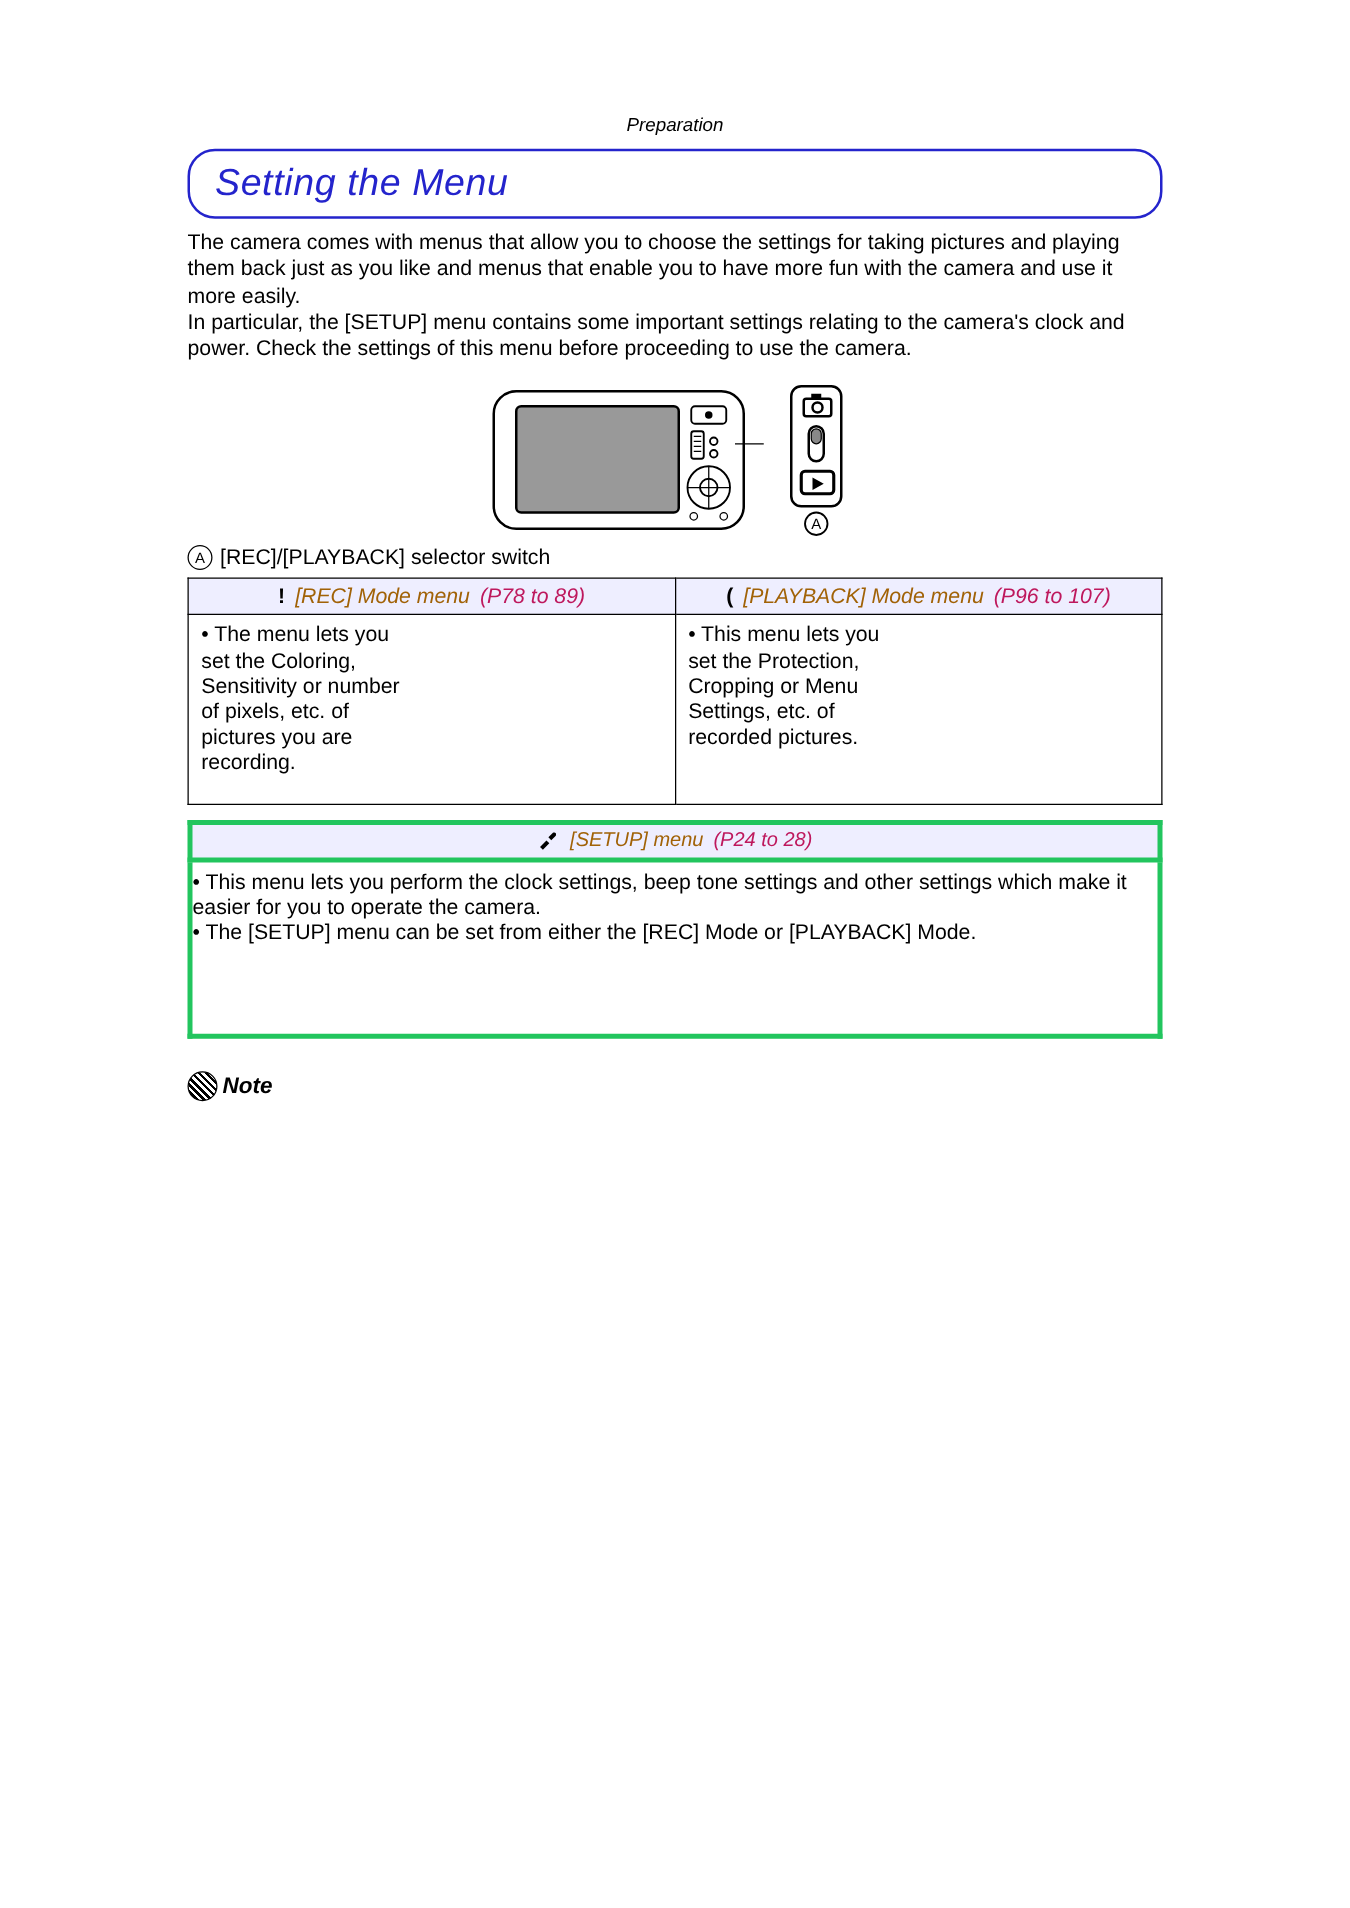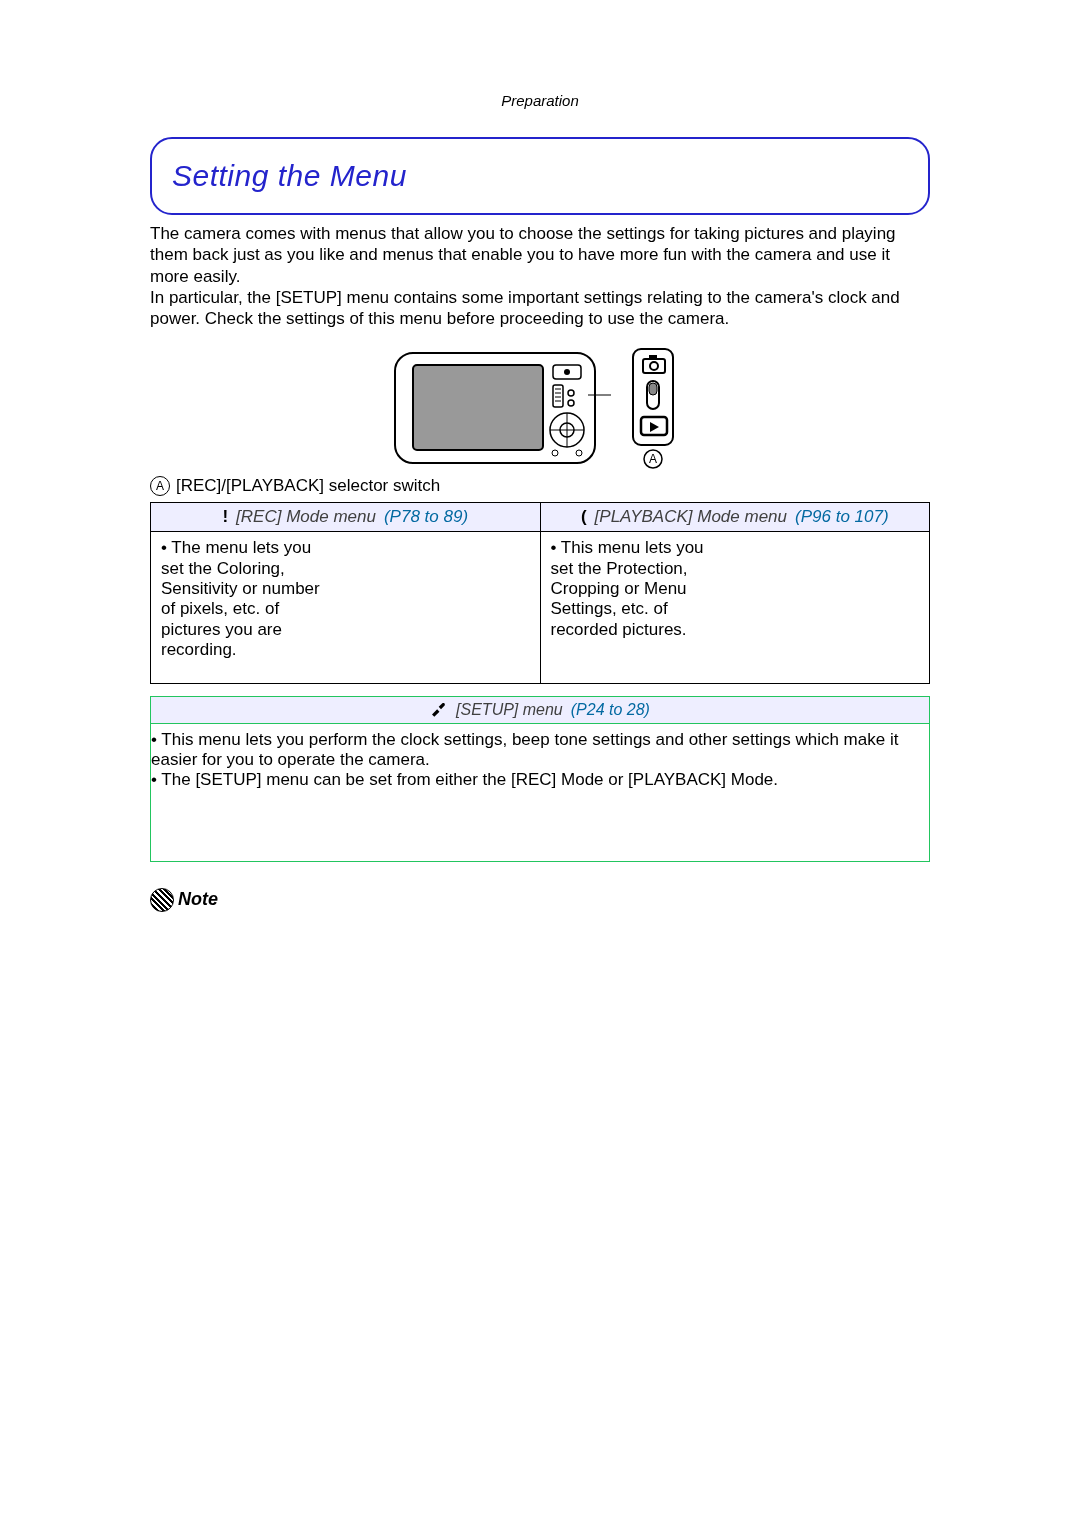--- a/index.html
+++ b/index.html
@@ -21,22 +21,22 @@
     font-style:italic;
     margin-top:92px;
   }
   .content{
     width:780px;
     margin:10px auto 0;
   }
   .title-box{
     border:2px solid #2424cc;
     border-radius:22px;
-    padding:20px 20px;
-    margin-top:28px;
+    padding:9px 20px;
+    margin-top:10px;
   }
   .title-text{
     color:#2424cc;
     font-style:italic;
     font-family:"Arial",sans-serif;
     font-size:30px;
     letter-spacing:0.5px;
   }
   .body-text{
     font-size:17px;
@@ -86,45 +86,45 @@
     text-align:center;
   }
   .th-inner{
     display:flex;
     align-items:center;
     justify-content:center;
     gap:8px;
     font-style:italic;
   }
   .th-link{
-    color:#0369a1;
+    color:#be185d;
     font-style:italic;
   }
   .th-label{
-    color:#404040;
+    color:#a16207;
     font-style:italic;
   }
   table.menus td{
     font-size:17px;
     padding:6px 10px 22px;
     line-height:1.2;
   }
   .td-columns{
     display:flex;
     gap:0;
   }
   .td-left{flex:0 0 48%;}
   .td-right{flex:1;}
   .setup-table{
     width:100%;
     border-collapse:collapse;
     margin-top:12px;
   }
   .setup-table th,.setup-table td{
-    border:1px solid #22c55e;
+    border:4px solid #22c55e;
     margin-top:20px;
   }
   .setup-table th{
     background:#eef;
     font-weight:normal;
     padding:4px;
   }
   .setup-table td{
     font-size:17px;
     padding:6px 0 70px;

